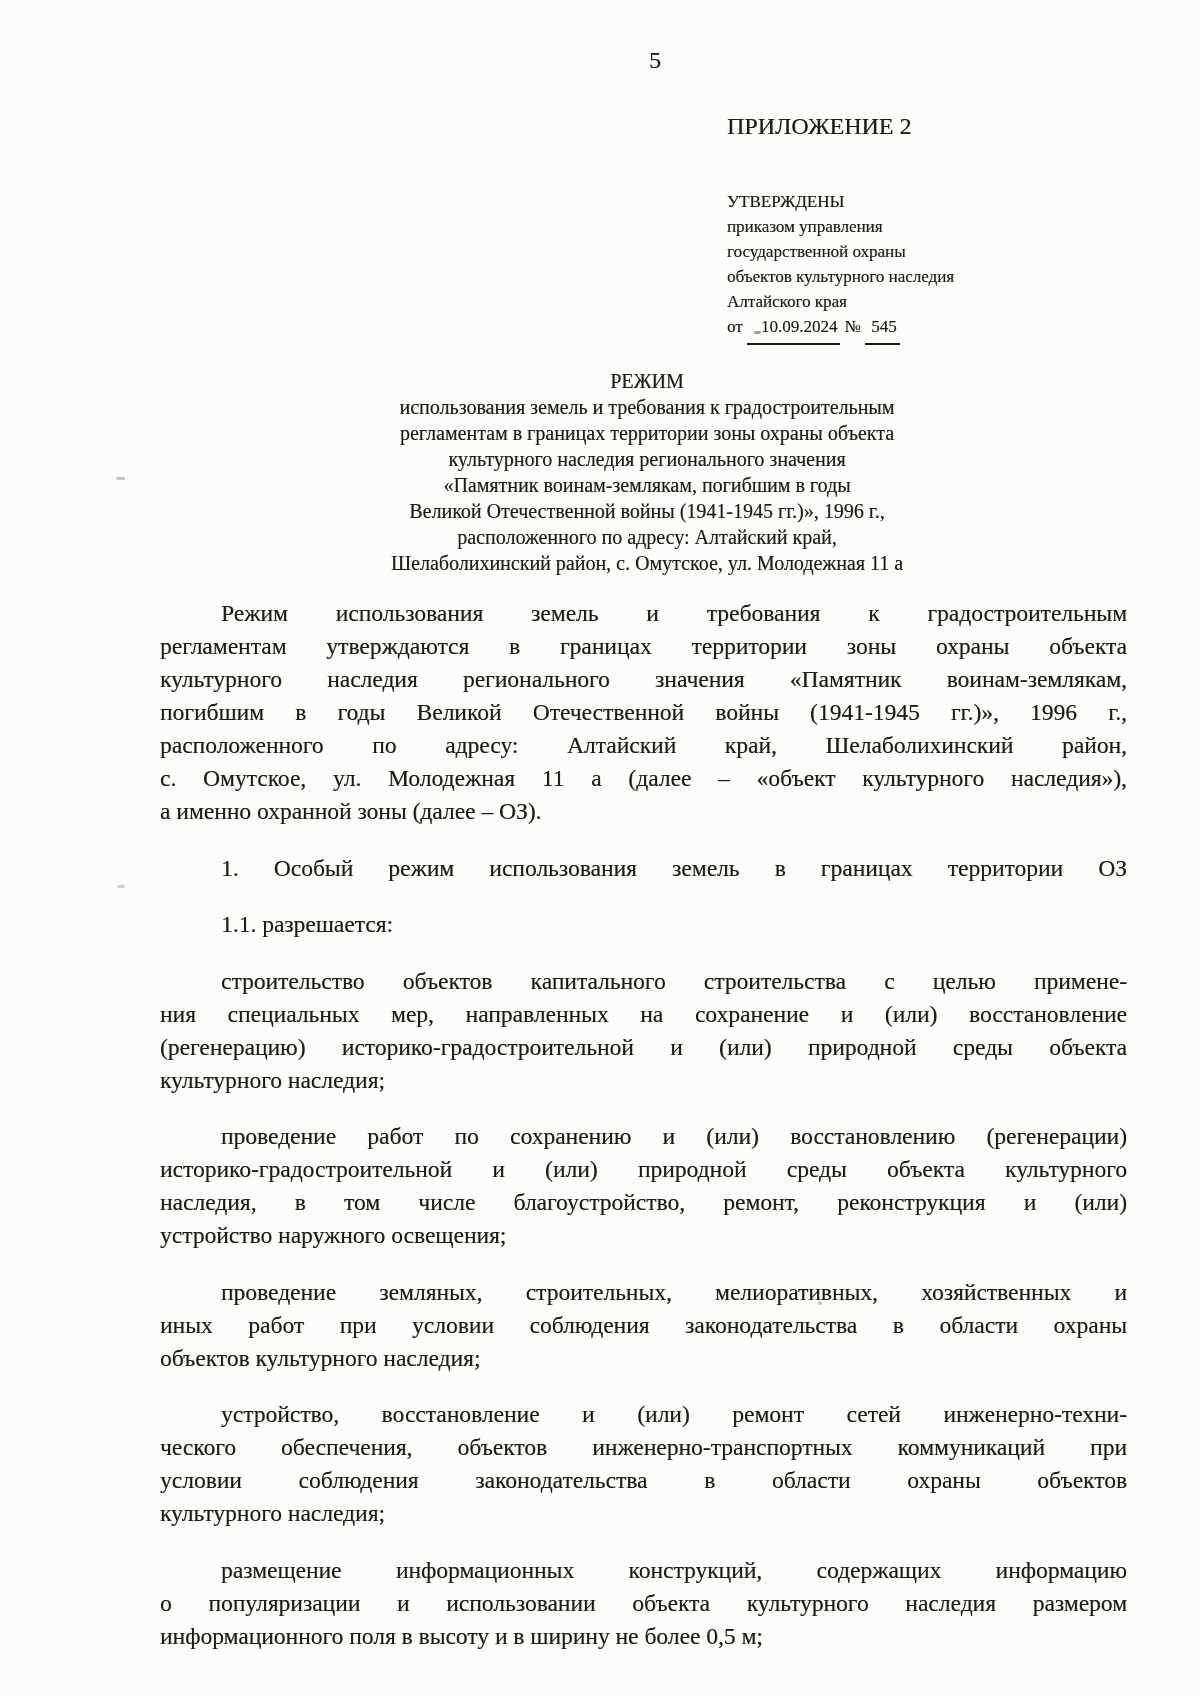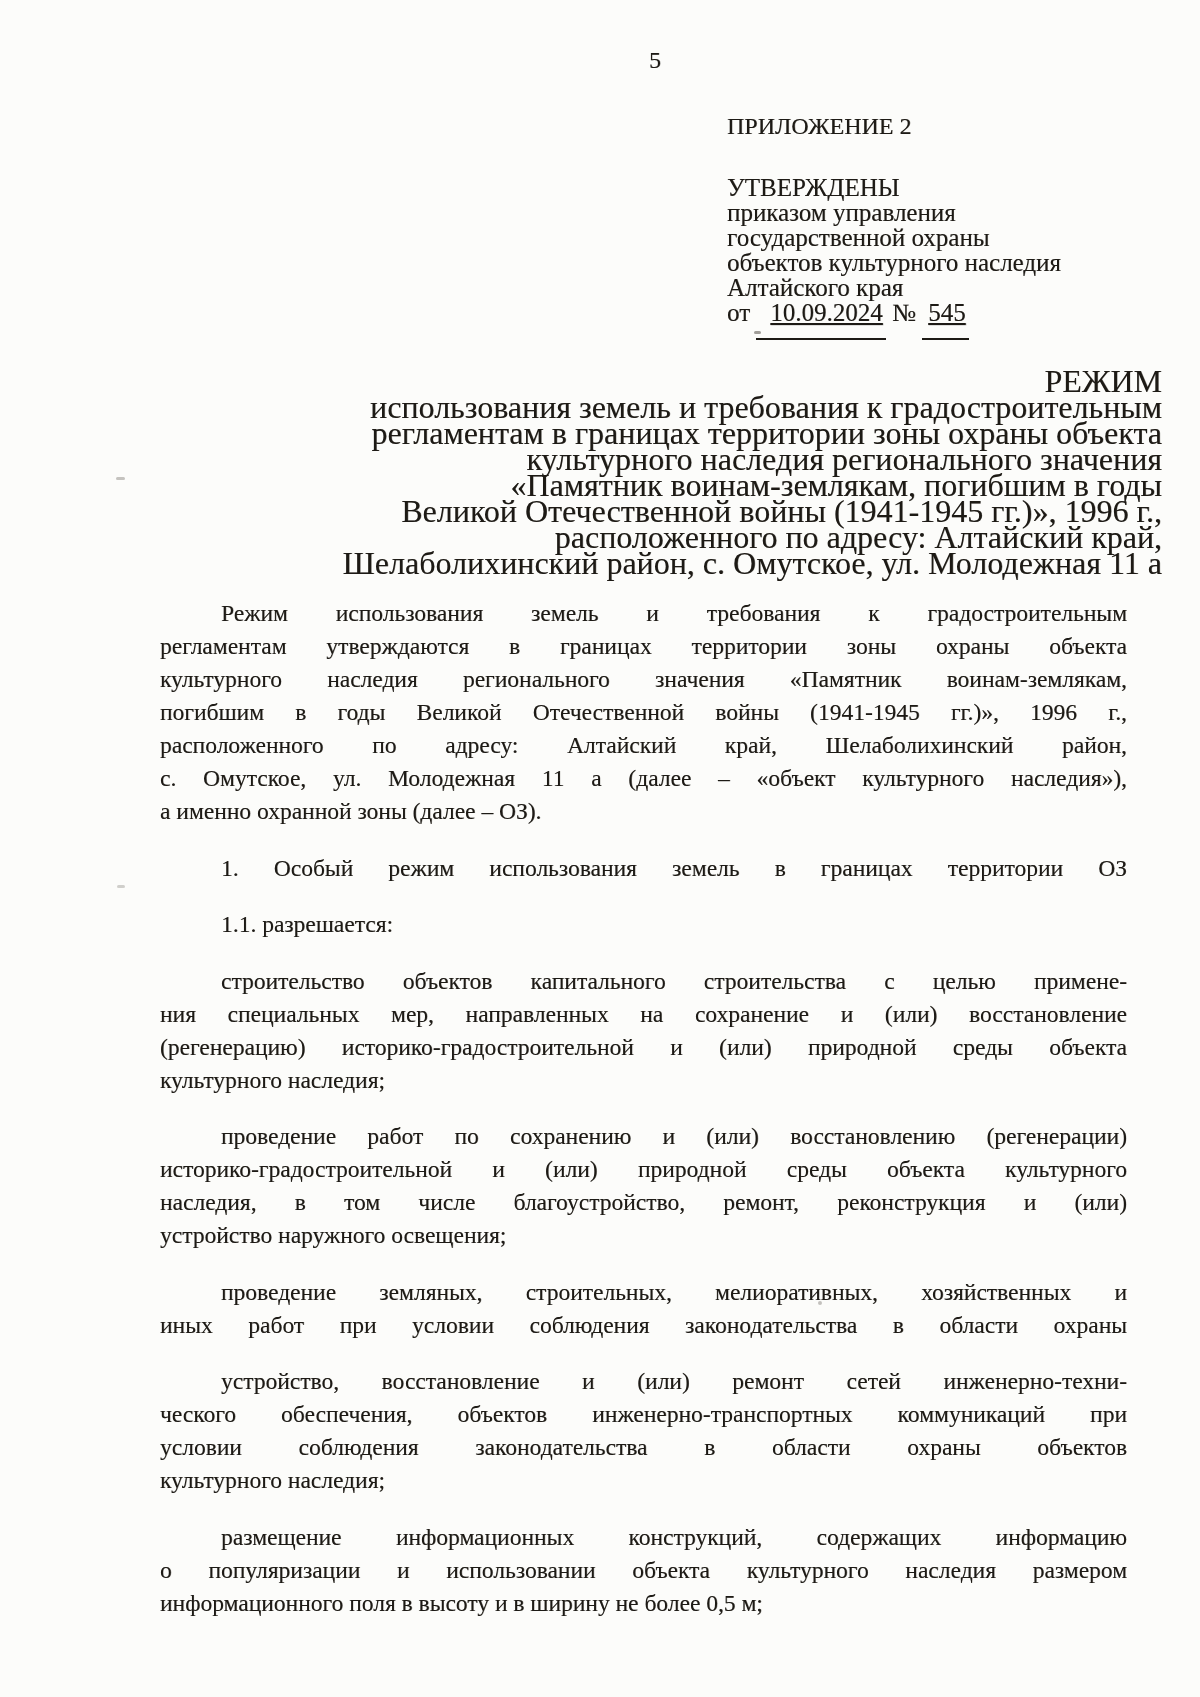--- a/index.html
+++ b/index.html
@@ -15,33 +15,33 @@
   }
   .pageno{
     position:absolute;top:46px;left:560px;width:190px;
     text-align:center;font-size:24px;line-height:28px;
   }
   .appendix{
     position:absolute;top:112px;left:727px;
     font-size:24px;line-height:28px;white-space:nowrap;
   }
   .approval{
-    position:absolute;top:175px;left:727px;
-    font-size:25px;line-height:25px;white-space:nowrap;
+    position:absolute;top:189px;left:727px;
+    font-size:17px;line-height:25px;white-space:nowrap;
   }
   .ap-line{height:25px;}
   .u{
     border-bottom:2px solid #1d1a15;
-    padding-bottom:13px;padding-right:3px;display:inline-block;text-decoration:underline;
+    padding-bottom:4px;padding-right:3px;display:inline-block;
   }
   .u-date{padding-left:14px;}
   .u-num{padding-left:6px;text-align:right;}
   .doc-title{
-    position:absolute;top:368px;left:172px;width:990px;
-    font-size:32px;line-height:26px;text-align:right;
+    position:absolute;top:368px;left:152px;width:990px;
+    font-size:20px;line-height:26px;text-align:center;
   }
   .t-line{height:26px;white-space:nowrap;}
   .doc-body{
     position:absolute;top:597px;left:160px;width:967px;
     font-size:23.5px;line-height:33px;
   }
   .para{margin:0;padding:0;}
   .bl{height:33px;overflow:visible;text-align:left;}
   .bl.j{text-align:justify;text-align-last:justify;text-justify:inter-word;}
   .bl.ind{padding-left:61px;}
@@ -121,20 +121,21 @@
       <div class="bl j ind">проведение работ по сохранению и (или) восстановлению (регенерации)</div>
       <div class="bl j">историко-градостроительной и (или) природной среды объекта культурного</div>
       <div class="bl j">наследия, в том числе благоустройство, ремонт, реконструкция и (или)</div>
       <div class="bl">устройство наружного освещения;</div>
     <p></p>
 
     <p class="para">
       </p>
       <div class="bl j ind">проведение земляных, строительных, мелиоративных, хозяйственных и</div>
       <div class="bl j">иных работ при условии соблюдения законодательства в области охраны</div>
+      <div class="bl">объектов культурного наследия;</div>
     <p></p>
 
     <p class="para">
       </p>
       <div class="bl j ind">устройство, восстановление и (или) ремонт сетей инженерно-техни-</div>
       <div class="bl j">ческого обеспечения, объектов инженерно-транспортных коммуникаций при</div>
       <div class="bl j">условии соблюдения законодательства в области охраны объектов</div>
       <div class="bl">культурного наследия;</div>
     <p></p>
 

